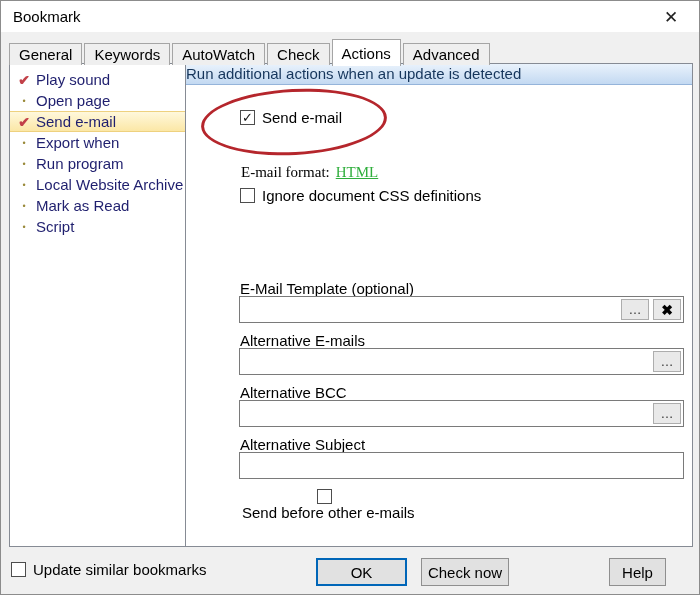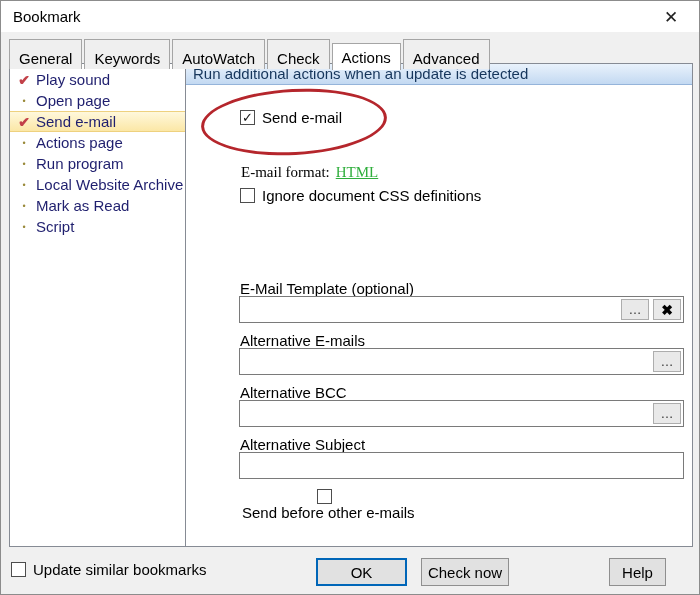--- a/index.html
+++ b/index.html
@@ -24,21 +24,21 @@
     position:absolute; right:14px; top:4px; width:28px; height:24px;
     display:flex; align-items:center; justify-content:center;
     font-size:17px; color:#222; cursor:pointer;
   }
   
   .tabs {
     position:absolute; left:8px; top:38px; z-index:3;
     display:flex; align-items:flex-end;
   }
   .tab {
-    padding:10px 9px 2px; margin-right:2px;
+    padding:2px 9px 2px; margin-right:2px;
     background:#efefef;
     border:1px solid #a5a5a5; border-bottom:none;
     color:#000; cursor:pointer; white-space:nowrap;
   }
   .tab.active {
     background:#ffffff;
     padding-top:5px; padding-bottom:4px; margin-bottom:-1px;
   }
   
   .content {
@@ -57,21 +57,21 @@
   }
   .side-icon { width:18px; text-align:center; margin-right:3px; flex:0 0 18px; }
   .side-icon.check { color: var(--check-red, #c24048); font-size:14px; font-weight:bold; }
   .side-icon.bullet { color: var(--bullet, #9a8a3a); font-size:9px; }
   .main { flex:1; position:relative; background:#fff; }
   .panel-header {
     position:absolute; left:0; top:0; right:0; height:21px;
     background:linear-gradient(#e9f2fc, #c3d9f2);
     border-bottom:1px solid #95b4da;
     color: var(--header-text, #16365c);
-    line-height:20px; padding-left:7px;
+    line-height:20px; padding-left:0;
   }
   
   .red-ellipse {
     position:absolute; left:15px; top:25px; width:186px; height:66px;
     border:3px solid var(--ellipse-red, #b5262c);
     border-radius:50%;
     transform:rotate(-3deg);
     pointer-events:none; z-index:5;
   }
   
@@ -146,21 +146,21 @@
       <div class="side-item">
         <span class="side-icon bullet">•</span>
         <span>Open page</span>
       </div>
       <div class="side-item selected">
         <span class="side-icon check">✔</span>
         <span>Send e-mail</span>
       </div>
       <div class="side-item">
         <span class="side-icon bullet">•</span>
-        <span>Actions page</span>
+        <span>Export when</span>
       </div>
       <div class="side-item">
         <span class="side-icon bullet">•</span>
         <span>Run program</span>
       </div>
       <div class="side-item">
         <span class="side-icon bullet">•</span>
         <span>Local Website Archive</span>
       </div>
       <div class="side-item">

